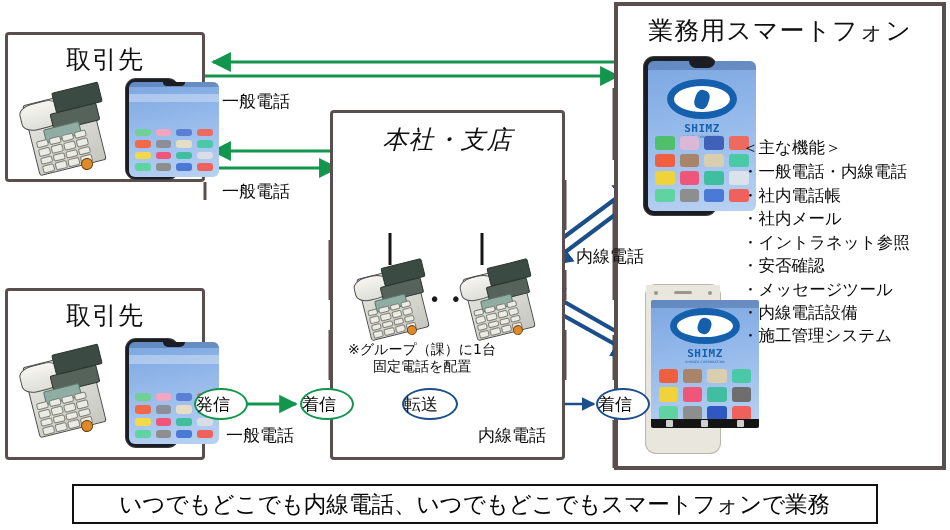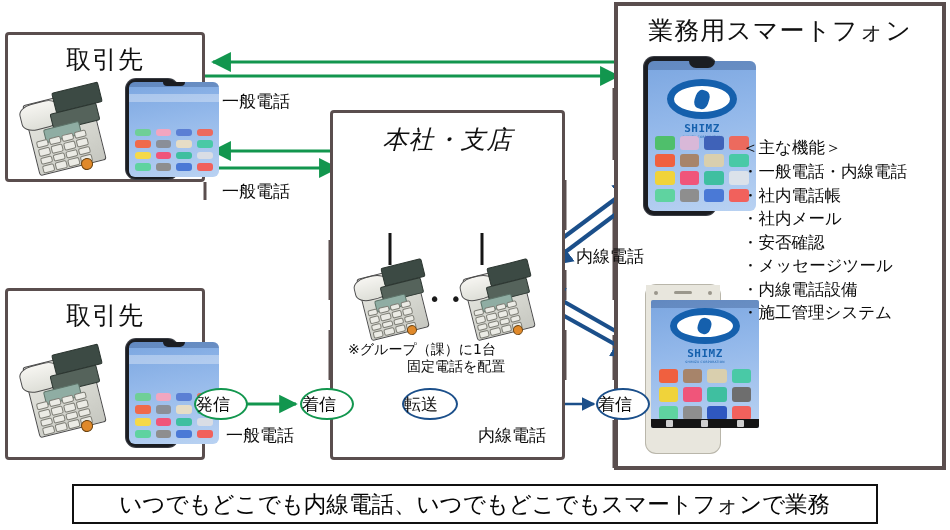--- a/index.html
+++ b/index.html
@@ -454,21 +454,21 @@
         <i></i>
         <i></i>
         <i></i>
         <i></i>
         <i></i>
       </div>
     <div class="dp-orange"></div>
   </div>
 
   <div class="note" style="left:348px;top:341px;">※グループ（課）に1台</div>
-  <div class="note" style="left:373px;top:358px;margin-left:34px;">固定電話を配置</div>
+  <div class="note" style="left:373px;top:358px;">固定電話を配置</div>
 
   <div class="panel" id="smartphone-panel">
     <div class="panel-title" id="sp-title">業務用スマートフォン</div>
   </div>
 
   <div class="smartphone" style="left:644px;top:57px;width:72px;height:158px;">
     <div class="sp-frame"></div>
     <div class="sp-screen tall">
       <div class="sp-status"></div>
       <div class="sp-notch"></div>
@@ -533,20 +533,21 @@
         </div>
     </div>
   </div>
 
   <div id="features">
     <div class="fhead">＜主な機能＞</div>
     <ul>
       <li>一般電話・内線電話</li>
       <li>社内電話帳</li>
       <li>社内メール</li>
+      <li>イントラネット参照</li>
       <li>安否確認</li>
       <li>メッセージツール</li>
       <li>内線電話設備</li>
       <li>施工管理システム</li>
     </ul>
   </div>
 
   <div class="lbl lbl-phone" style="left:222px;top:90px;">一般電話</div>
   <div class="lbl lbl-phone" style="left:222px;top:180px;">一般電話</div>
   <div class="lbl lbl-phone" style="left:576px;top:245px;">内線電話</div>

